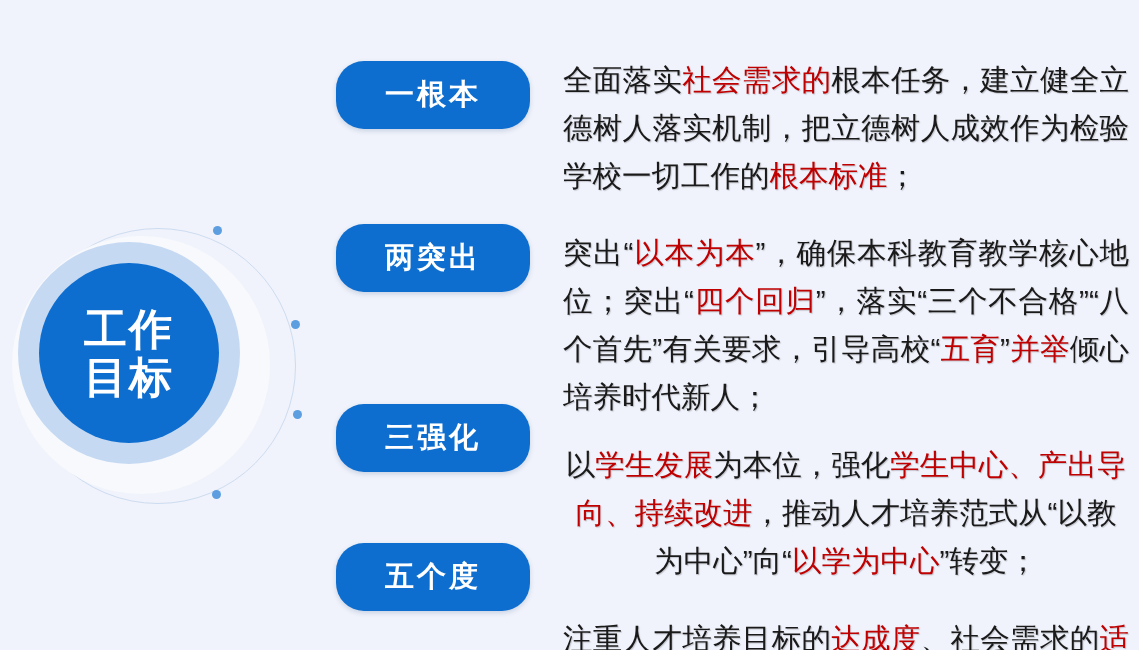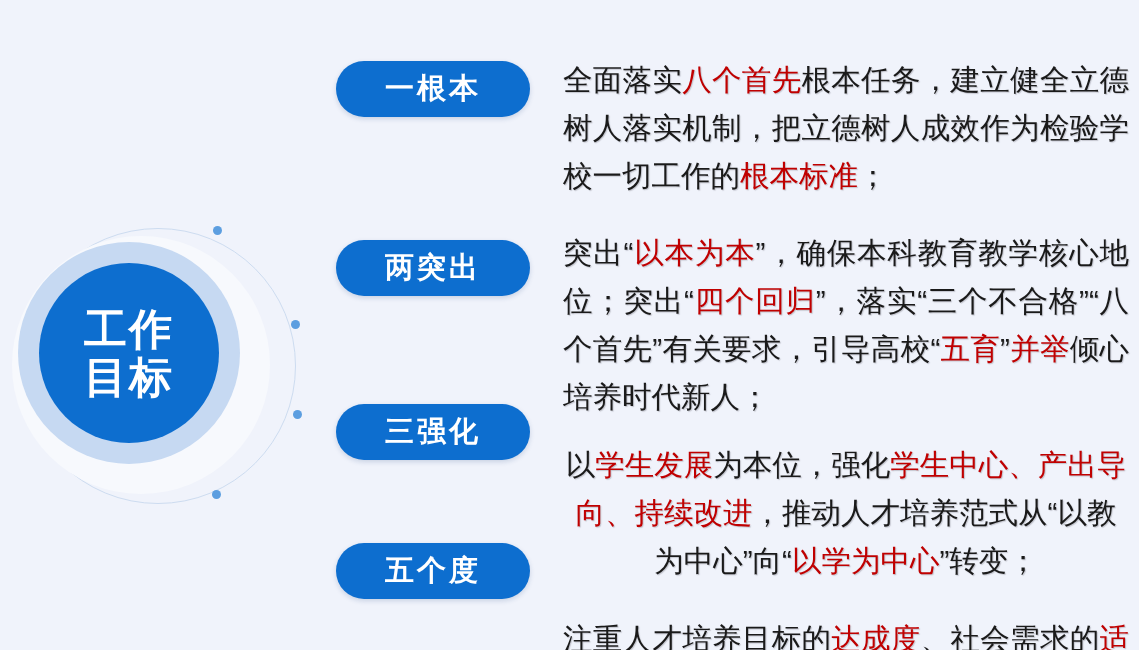--- a/index.html
+++ b/index.html
@@ -90,34 +90,34 @@
   .dot-1 { left: 203px; top: 8px; }
   .dot-2 { left: 281px; top: 102px; }
   .dot-3 { left: 283px; top: 192px; }
   .dot-4 { left: 202px; top: 272px; }
 
   
   .pill {
     position: absolute;
     left: 336px;
     width: 194px;
-    height: 56px;
+    height: 68px;
     border-radius: 28px;
     background: #0d6ecf;
     display: flex;
     align-items: center;
     justify-content: center;
     color: #ffffff;
     font-size: 29px;
     font-weight: bold;
     letter-spacing: 3px;
     box-shadow: 0 2px 5px rgba(20, 60, 120, 0.18);
   }
   .pill-1 { top: 61px; }
-  .pill-2 { top: 240px; font-family: Liberation Serif, serif; }
+  .pill-2 { top: 224px; font-family: Liberation Serif, serif; }
   .pill-3 { top: 404px; text-align: center; }
   .pill-4 { top: 543px; }
 
   
   .text-col {
     position: absolute;
     left: 563px;
     top: 26px;
     width: 566px;
   }
@@ -155,19 +155,19 @@
     <div class="emblem-dot dot-3"></div>
     <div class="emblem-dot dot-4"></div>
   </div>
 
   <div class="pill pill-1">一根本</div>
   <div class="pill pill-2">两突出</div>
   <div class="pill pill-3">三强化</div>
   <div class="pill pill-4">五个度</div>
 
   <div class="text-col">
-    <p class="para p1"><span>全面落实</span><span class="hl">八个首先</span><span>根本任务，建立健全立德树人落实机制，把立德树人成效作为检验学校一切工作的</span><span class="hl">根本标准</span><span>；</span></p>
+    <p class="para p1"><span>全面落实</span><span class="hl">社会需求的</span><span>根本任务，建立健全立德树人落实机制，把立德树人成效作为检验学校一切工作的</span><span class="hl">根本标准</span><span>；</span></p>
     <p class="para p2"><span>突出“</span><span class="hl">以本为本</span><span>”，确保本科教育教学核心地位；突出“</span><span class="hl">四个回归</span><span>”，落实“三个不合格”“八个首先”有关要求，引导高校“</span><span class="hl">五育</span><span>”</span><span class="hl">并举</span><span>倾心培养时代新人；</span></p>
     <p class="para p3"><span>以</span><span class="hl">学生发展</span><span>为本位，强化</span><span class="hl">学生中心、产出导向、持续改进</span><span>，推动人才培养范式从“以教为中心”向“</span><span class="hl">以学为中心</span><span>”转变；</span></p>
     <p class="para p4"><span>注重人才培养目标的</span><span class="hl">达成度</span><span>、社会需求的</span><span class="hl">适应度</span></p>
   </div>
 
 </div>
 
 </body></html>

